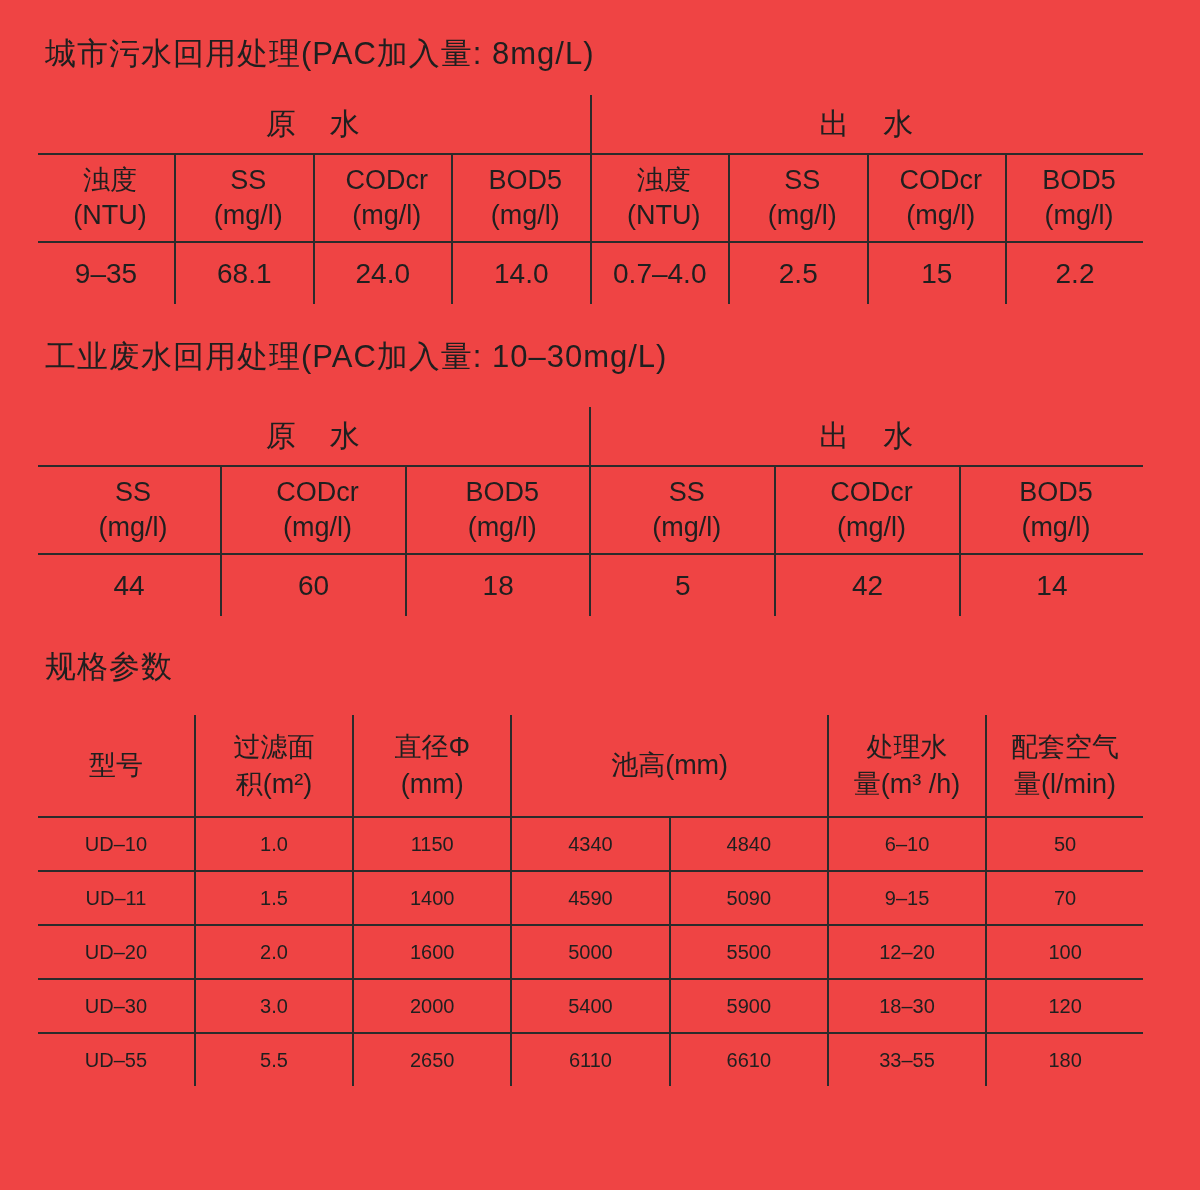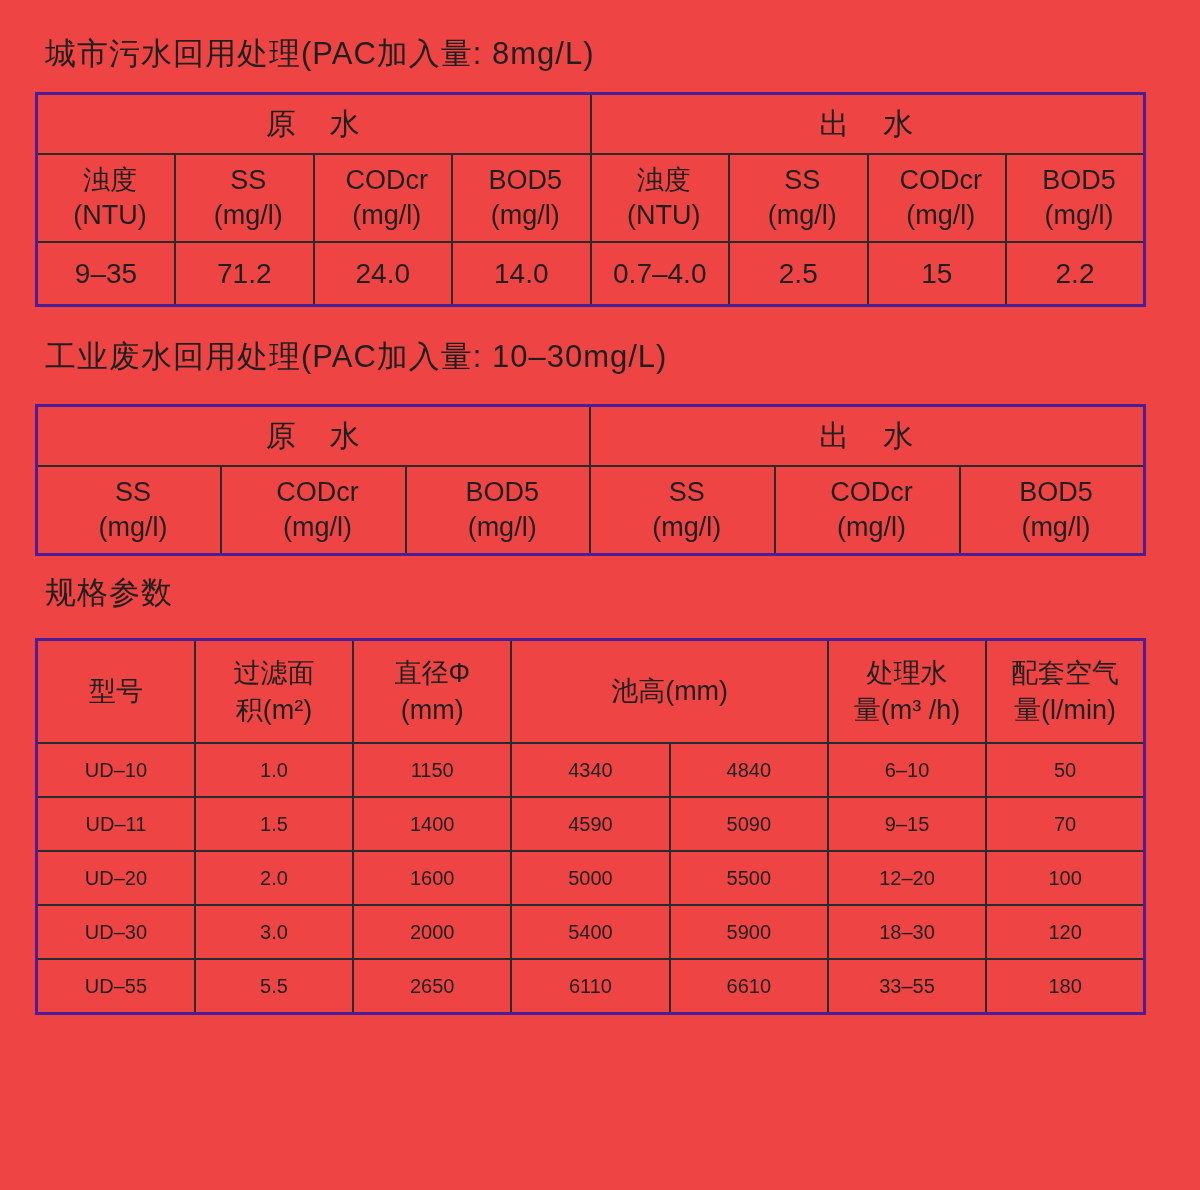--- a/index.html
+++ b/index.html
@@ -19,28 +19,28 @@
   }
   .section-title {
     font-size: 31px;
     font-weight: 400;
     margin: 0 0 0 10px;
     letter-spacing: 1px;
     white-space: nowrap;
   }
   .t1-title { margin-top: 3px; margin-bottom: 17px; }
   .t2-title { margin-top: 29px; margin-bottom: 26px; }
-  .t3-title { margin-top: 16px; margin-bottom: 24px; }
+  .t3-title { margin-top: 27px; margin-bottom: 24px; }
 
   table {
     border-collapse: collapse;
     width: 1111px;
     table-layout: fixed;
     text-align: center;
-    border: 3px solid #4c1d95;
+    border: 3px solid #ef4444;
   }
   td {
     border: 2px solid #2b2b2b;
     padding: 0;
     vertical-align: middle;
   }
   .group-row td {
     height: 58px;
     font-size: 30px;
     letter-spacing: 2px;
@@ -108,21 +108,21 @@
               <span class="hl">CODcr</span>
               <span class="hl">(mg/l)</span>
             </td>
         <td>
               <span class="hl">BOD5</span>
               <span class="hl">(mg/l)</span>
             </td>
       </tr>
       <tr class="data-row">
         <td>9–35</td>
-        <td>71.2</td>
+        <td>68.1</td>
         <td>24.0</td>
         <td>14.0</td>
         <td>0.7–4.0</td>
         <td>2.5</td>
         <td>15</td>
         <td>2.2</td>
       </tr>
     </tbody>
       </table>
   </div>
@@ -154,20 +154,28 @@
             </td>
         <td>
               <span class="hl">CODcr</span>
               <span class="hl">(mg/l)</span>
             </td>
         <td>
               <span class="hl">BOD5</span>
               <span class="hl">(mg/l)</span>
             </td>
       </tr>
+      <tr class="data-row">
+        <td>44</td>
+        <td>60</td>
+        <td>18</td>
+        <td>5</td>
+        <td>42</td>
+        <td>14</td>
+      </tr>
     </tbody>
       </table>
   </div>
 
   <div>
     <h2 class="section-title t3-title">规格参数</h2>
     <table>
       <tbody>
           <tr class="spec-head-row">
         <td>

